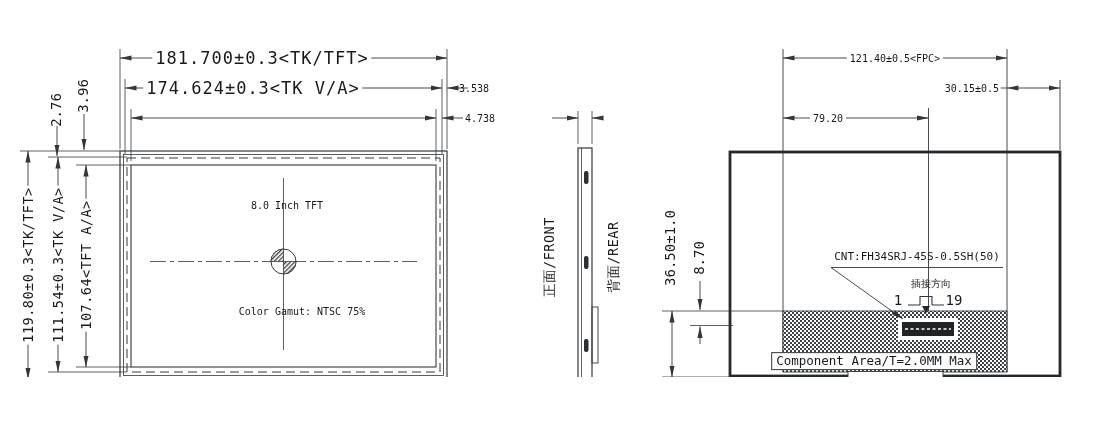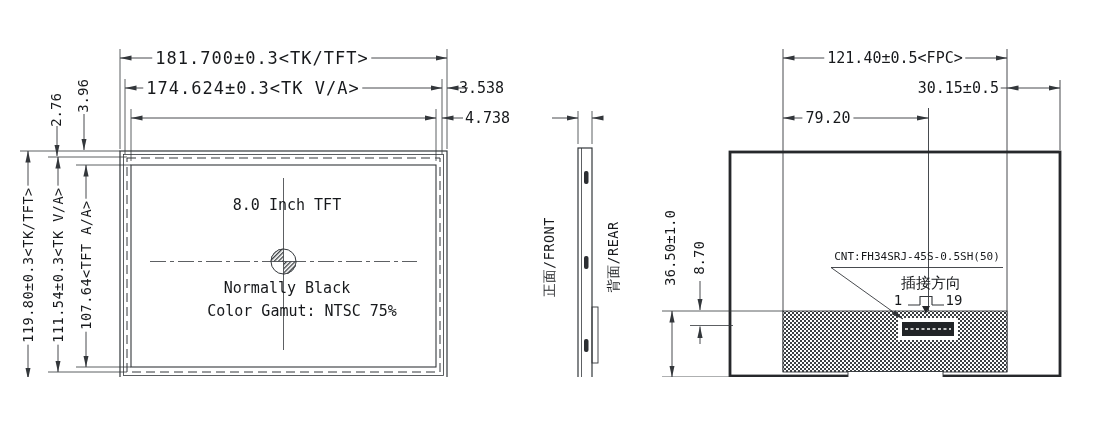--- a/index.html
+++ b/index.html
@@ -8,21 +8,21 @@
   #stage svg{position:absolute;left:0;top:0;}
   .lb{position:absolute;white-space:nowrap;color:#17191c;line-height:1.1;}
   .c {transform:translate(-50%,-50%);}
   .cb{transform:translate(-50%,-50%);background:#fff;padding:0 3px;}
   .l {transform:translate(0,-50%);}
   .r {transform:translate(-100%,-50%);background:#fff;padding:0 2px;}
   .v {transform:translate(-50%,-50%) rotate(-90deg);background:#fff;padding:0 2px;}
   .v2{transform:translate(-50%,-50%) rotate(-90deg);}
   .s17{font-size:17px;letter-spacing:1px;}
   .s16{font-size:16px;letter-spacing:0.8px;}
-  .s15{font-size:15px;}
+  .s15{font-size:10px;}
   .s14{font-size:14px;}
   .s13{font-size:13.5px;letter-spacing:0.5px;}
   .s12{font-size:12.5px;}
   .s11{font-size:11px;}
   .boxed{background:#fff;border:1px solid #33373b;padding:1px 4px;}
 </style>
 </head>
 <body>
 
 <div id="stage">
@@ -145,29 +145,29 @@
 <div class="lb cb s17" style="left:262px;top:58px;">181.700±0.3&lt;TK/TFT&gt;</div>
 <div class="lb cb s17" style="left:253px;top:88px;">174.624±0.3&lt;TK V/A&gt;</div>
 <div class="lb l s15" style="left:459px;top:88px;">3.538</div>
 <div class="lb l s15" style="left:465px;top:118px;">4.738</div>
 <div class="lb v s13" style="left:28px;top:265px;">119.80±0.3&lt;TK/TFT&gt;</div>
 <div class="lb v s13" style="left:58px;top:265px;">111.54±0.3&lt;TK V/A&gt;</div>
 <div class="lb v s13" style="left:86px;top:265px;">107.64&lt;TFT A/A&gt;</div>
 <div class="lb v2 s14" style="left:84px;top:96px;">3.96</div>
 <div class="lb v2 s14" style="left:57px;top:110px;">2.76</div>
 <div class="lb c s15" style="left:287px;top:205px;">8.0 Inch TFT</div>
-<div class="lb c s15" style="left:287px;top:288px;">Normally Black</div>
 <div class="lb c s15" style="left:287px;top:311px;margin-left:15px;">Color Gamut: NTSC 75%</div>
 
 <div class="lb v2 s13" style="left:549px;top:257px;">正面/FRONT</div>
 <div class="lb v2 s13" style="left:613px;top:257px;">背面/REAR</div>
 
 <div class="lb cb s15" style="left:895px;top:58px;">121.40±0.5&lt;FPC&gt;</div>
 <div class="lb r s15" style="left:1001px;top:88px;">30.15±0.5</div>
 <div class="lb cb s15" style="left:828px;top:118px;">79.20</div>
 <div class="lb v2 s14" style="left:671px;top:248px;">36.50±1.0</div>
 <div class="lb v2 s14" style="left:700px;top:258px;">8.70</div>
 <div class="lb c s11" style="left:917px;top:257px;">CNT:FH34SRJ-45S-0.5SH(50)</div>
 <div class="lb c s15" style="left:931px;top:283px;">插接方向</div>
 <div class="lb c s14" style="left:898px;top:301px;">1</div>
 <div class="lb c s14" style="left:954px;top:301px;">19</div>
+<div class="lb c s12 boxed" style="left:874px;top:361px;">Component Area/T=2.0MM Max</div>
 
 </div>
 
 </body></html>

